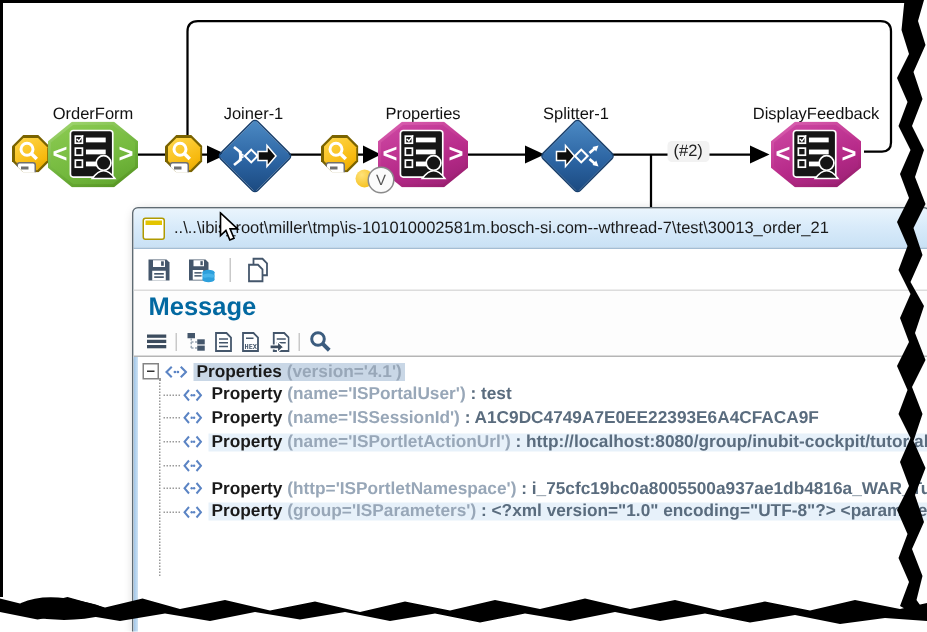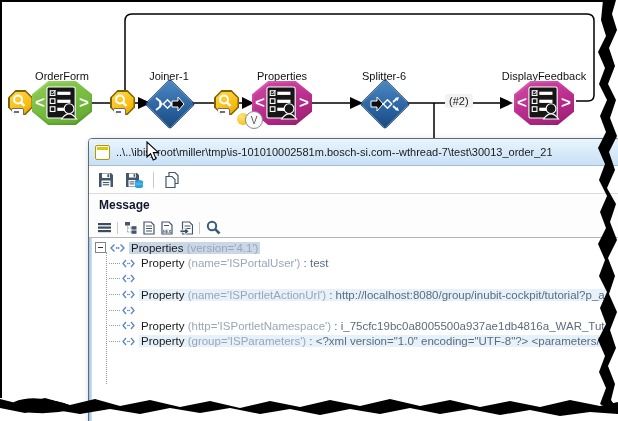--- a/index.html
+++ b/index.html
@@ -49,33 +49,33 @@
       box-shadow:2px 3px 7px rgba(0,0,0,.28);overflow:hidden;}
   .titlebar{height:26px;background:linear-gradient(#eaf5fd 0%,#d9ebfa 45%,#c9e1f5 100%);
       border-bottom:1px solid #a3bdd4;display:flex;align-items:center;padding:0 6px;gap:6px;}
   .title-icon{width:13px;height:13px;border:1.5px solid #b09a00;background:#fff;border-radius:2px;
       position:relative;flex:0 0 auto;}
   .title-icon::after{content:"";position:absolute;left:1px;top:1px;right:1px;height:3px;background:#e3c400;}
   .title-text{font-size:11px;color:#1a1a1a;white-space:nowrap;overflow:hidden;}
   .toolbar1{height:27px;display:flex;align-items:center;gap:9px;padding:0 8px;background:#fff;
       border-bottom:1px solid #dcdcdc;}
   .msgbar{height:22px;display:flex;align-items:center;padding:0 10px;background:#fdfdfd;}
-  .msgbar span{font-size:12px;font-weight:bold;color:#0f172a;}
+  .msgbar span{font-size:17px;font-weight:bold;color:#0369a1;}
   .toolbar2{height:23px;display:flex;align-items:center;gap:6px;padding:0 9px;background:#fdfdfd;}
   .vsep{width:1px;height:16px;background:#c9c9c9;}
   .vsep.small{height:12px;}
   .tbtn{display:flex;align-items:center;justify-content:center;flex:0 0 auto;}
   
   .content{position:absolute;left:0;right:0;top:98px;bottom:0;background:#fff;
       border-top:1px solid #b5b5b5;}
   .content .lstrip{position:absolute;left:0;top:0;bottom:0;width:3px;
       background:linear-gradient(90deg,#9dc3e6,#cfe3f4);}
   .tree{position:absolute;left:6px;top:2px;right:0;font-size:11.5px;color:#1a1a1a;
       white-space:nowrap;}
-  .trow{height:15.6px;display:flex;align-items:center;}
+  .trow{height:15.6px;display:flex;align-items:center;font-weight:bold;}
   .trow .txt{padding:0 2px;}
   .trow.alt .txt{background:#e7f1fa;}
   .trow.rootsel .txt{background:#c9d7e6;}
   .trow .child-indent{width:14px;flex:0 0 auto;}
   .stub{width:11px;border-top:1px dotted #9a9a9a;margin-right:2px;flex:0 0 auto;}
   .expander{width:9px;height:9px;border:1px solid #848484;background:#fff;position:relative;
       margin-right:4px;flex:0 0 auto;}
   .expander::after{content:"";position:absolute;left:2px;top:4px;width:5px;height:1px;background:#333;}
   .xmlicon{margin-right:4px;flex:0 0 auto;}
   .attr{color:#98a7b8;}
@@ -103,21 +103,21 @@
     <polygon points="496,97 509,103 496,109" fill="#000"></polygon>
 
     <path d="M430 103 V140" stroke="#000" stroke-width="1.5" fill="none"></path>
 
     <path d="M572 101 H584 Q590 101 590 95 V21 Q590 14 583 14 H128 Q121 14 121 21 V95" stroke="#000" stroke-width="1.5" fill="none"></path>
   </svg>
 
   <div class="node-label" style="left:58px">OrderForm</div>
   <div class="node-label" style="left:165px">Joiner-1</div>
   <div class="node-label" style="left:278px">Properties</div>
-  <div class="node-label" style="left:380px">Splitter-6</div>
+  <div class="node-label" style="left:380px">Splitter-1</div>
   <div class="node-label" style="left:540px">DisplayFeedback</div>
 
   <div class="watch" style="left:4px">
     <div class="inner"></div>
     <svg width="16" height="16">
       <circle cx="7" cy="6.5" r="4" fill="none" stroke="#fff" stroke-width="2"></circle>
       <line x1="10" y1="9.5" x2="13.5" y2="13" stroke="#fff" stroke-width="2.4"></line>
     </svg>
     <div class="tag"></div>
   </div>
@@ -336,20 +336,21 @@
         <span class="txt"><span>Property</span>&nbsp;<span class="attr">(name='ISPortalUser')</span><span class="colon"> : </span><span class="val">test</span></span>
       </div>
       <div class="trow">
         <div class="child-indent"></div>
           <span class="stub"></span>
         <svg class="xmlicon" width="13" height="9">
             <path d="M4 1 L1 4.5 l3 3.5 M9 1 L12 4.5 l-3 3.5" stroke="#5b84c4" stroke-width="1.3" fill="none"></path>
             <circle cx="5.8" cy="4.5" r="0.8" fill="#5b84c4"></circle>
             <circle cx="7.4" cy="4.5" r="0.8" fill="#5b84c4"></circle>
           </svg>
+        <span class="txt"><span>Property</span>&nbsp;<span class="attr">(name='ISSessionId')</span><span class="colon"> : </span><span class="val">A1C9DC4749A7E0EE22393E6A4CFACA9F</span></span>
       </div>
       <div class="trow alt">
         <div class="child-indent"></div>
           <span class="stub"></span>
         <svg class="xmlicon" width="13" height="9">
             <path d="M4 1 L1 4.5 l3 3.5 M9 1 L12 4.5 l-3 3.5" stroke="#5b84c4" stroke-width="1.3" fill="none"></path>
             <circle cx="5.8" cy="4.5" r="0.8" fill="#5b84c4"></circle>
             <circle cx="7.4" cy="4.5" r="0.8" fill="#5b84c4"></circle>
           </svg>
         <span class="txt"><span>Property</span>&nbsp;<span class="attr">(name='ISPortletActionUrl')</span><span class="colon"> : </span><span class="val">http://localhost:8080/group/inubit-cockpit/tutorial?p_a</span></span>

